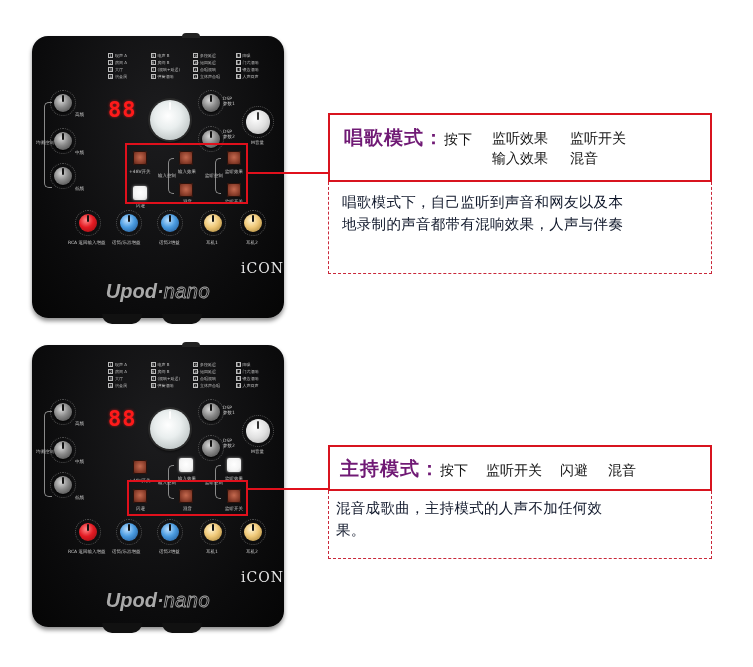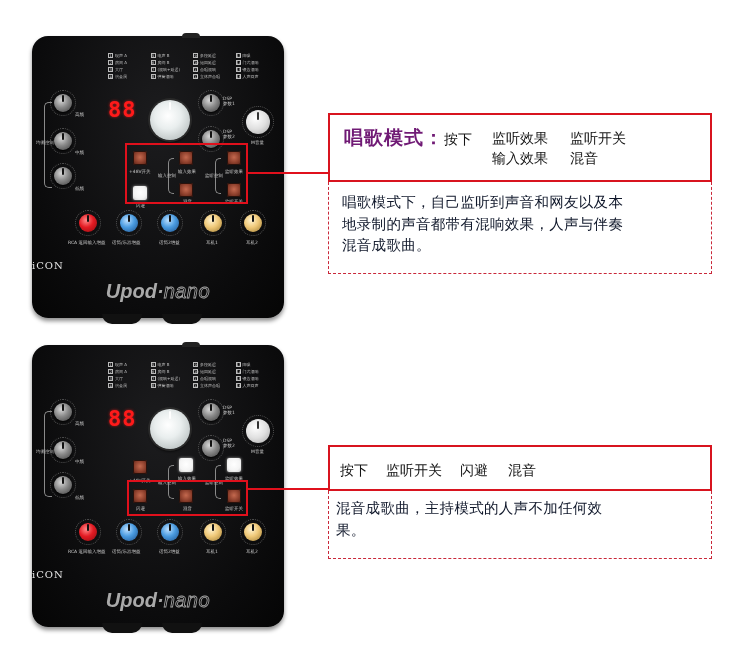--- a/index.html
+++ b/index.html
@@ -34,21 +34,21 @@
   .knob.big::after { background: #fff; width: 2px; top: 4%; height: 20%; }
   .knob.ring::before { content:""; position:absolute; left:-4px; top:-4px; right:-4px; bottom:-4px; border-radius:50%; border: 1px dotted #555; }
 
   .lbl { position: absolute; font-size: 4.5px; color: #c8c8c8; white-space: nowrap; }
 
   .pad { position: absolute; width: 14px; height: 14px; border-radius: 2px; background: radial-gradient(circle at 50% 45%, #c4694f 0%, #8a3d2a 55%, #4a1e15 100%); box-shadow: inset 0 0 0 1px #2a120c; }
   .pad.on { background: radial-gradient(circle at 50% 45%, #ffffff 0%, #f4f4f4 60%, #cfcfcf 100%); box-shadow: 0 0 3px rgba(255,255,255,0.6); }
 
   .bracket { position: absolute; border: 1px solid #8a8a8a; border-right: none; border-radius: 5px 0 0 5px; }
 
-  .brand { position: absolute; left: 0; width: 100%; text-align: left; font-family: "DejaVu Serif", "Liberation Serif", serif; font-size: 10px; color: #e6e6e6; letter-spacing: 1px; }
+  .brand { position: absolute; left: 0; width: 100%; text-align: right; font-family: "DejaVu Serif", "Liberation Serif", serif; font-size: 14px; color: #e6e6e6; letter-spacing: 1px; }
   .model { position: absolute; left: 0; width: 100%; text-align: center; font-family: Liberation Sans, sans-serif; font-weight: bold; font-style: italic; font-size: 20px; color: #a9a9a9; }
   .model .nano { font-weight: normal; color: transparent; -webkit-text-stroke: 0.8px #a9a9a9; letter-spacing: 0.5px; }
 
   .redbox { position: absolute; border: 2px solid #e0101c; }
   .redline { position: absolute; height: 2px; background: #e0101c; }
 
   .callout { position: absolute; border: 2.5px solid #d8141f; background: #ffffff; }
   .dashed { position: absolute; border: 1.5px dashed #c9283a; border-top: none; }
   .title-row { display: flex; align-items: flex-start; white-space: nowrap; }
   .title { font-size: 19px; font-weight: bold; color: #701a75; letter-spacing: 1px; line-height: 22px; }
@@ -197,21 +197,20 @@
       <span class="opt">监听开关</span>
       <span class="opt">输入效果</span>
       <span class="opt">混音</span>
     </div>
   </div>
 </div>
 <div class="dashed" style="left:328px; top:182px; width:384px; height:92px;"></div>
 <div class="desc" style="left:342px; top:192px;">
   <div>唱歌模式下，自己监听到声音和网友以及本</div>
   <div>地录制的声音都带有混响效果，人声与伴奏</div>
-  <div>混音成歌曲。</div>
 </div>
 
 <div class="device" style="top:345px;">
   <div class="top-nub"></div>
 
   <div class="presets">
     <div class="preset">
         <span class="num">1</span>
         <span>现声 A</span>
       </div>
@@ -331,20 +330,21 @@
 
   <div class="foot l"></div>
   <div class="foot r"></div>
 </div>
 
 <div class="redbox" style="left:127px; top:480px; width:121px; height:36px;"></div>
 <div class="redline" style="left:248px; top:488px; width:82px;"></div>
 
 <div class="callout" style="left:328px; top:445px; width:384px; height:46px; padding:10px 0 0 10px;">
   <div class="title-row">
+    <span class="title">主持模式：</span>
     <span class="press" style="margin-right:18px;">按下</span>
     <span class="press" style="margin-right:18px;">监听开关</span>
     <span class="press" style="margin-right:20px;">闪避</span>
     <span class="press">混音</span>
   </div>
 </div>
 <div class="dashed" style="left:328px; top:491px; width:384px; height:68px;"></div>
 <div class="desc" style="left:336px; top:498px;">
   <div>混音成歌曲，主持模式的人声不加任何效</div>
   <div>果。</div>

